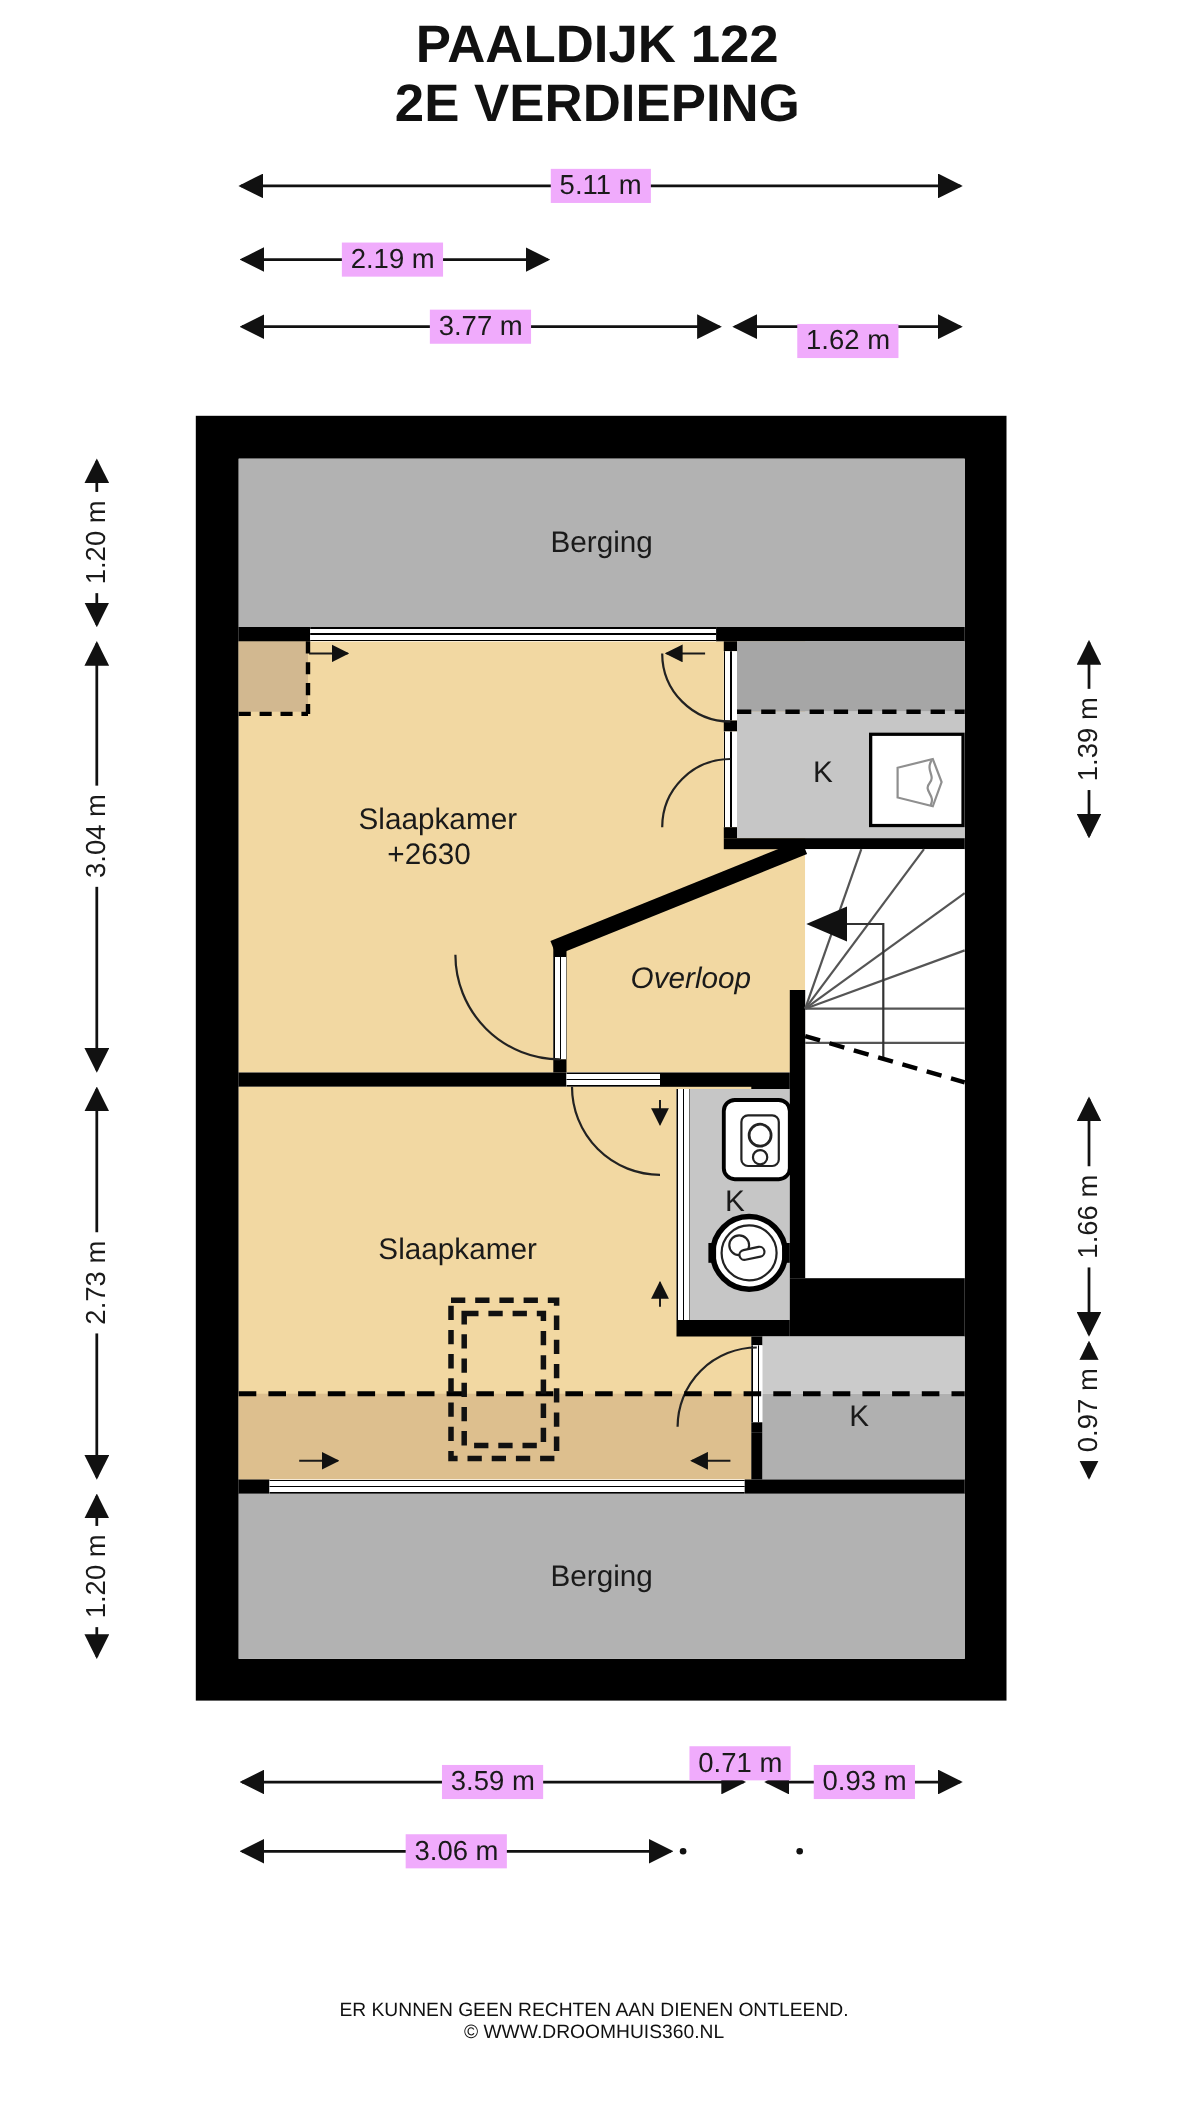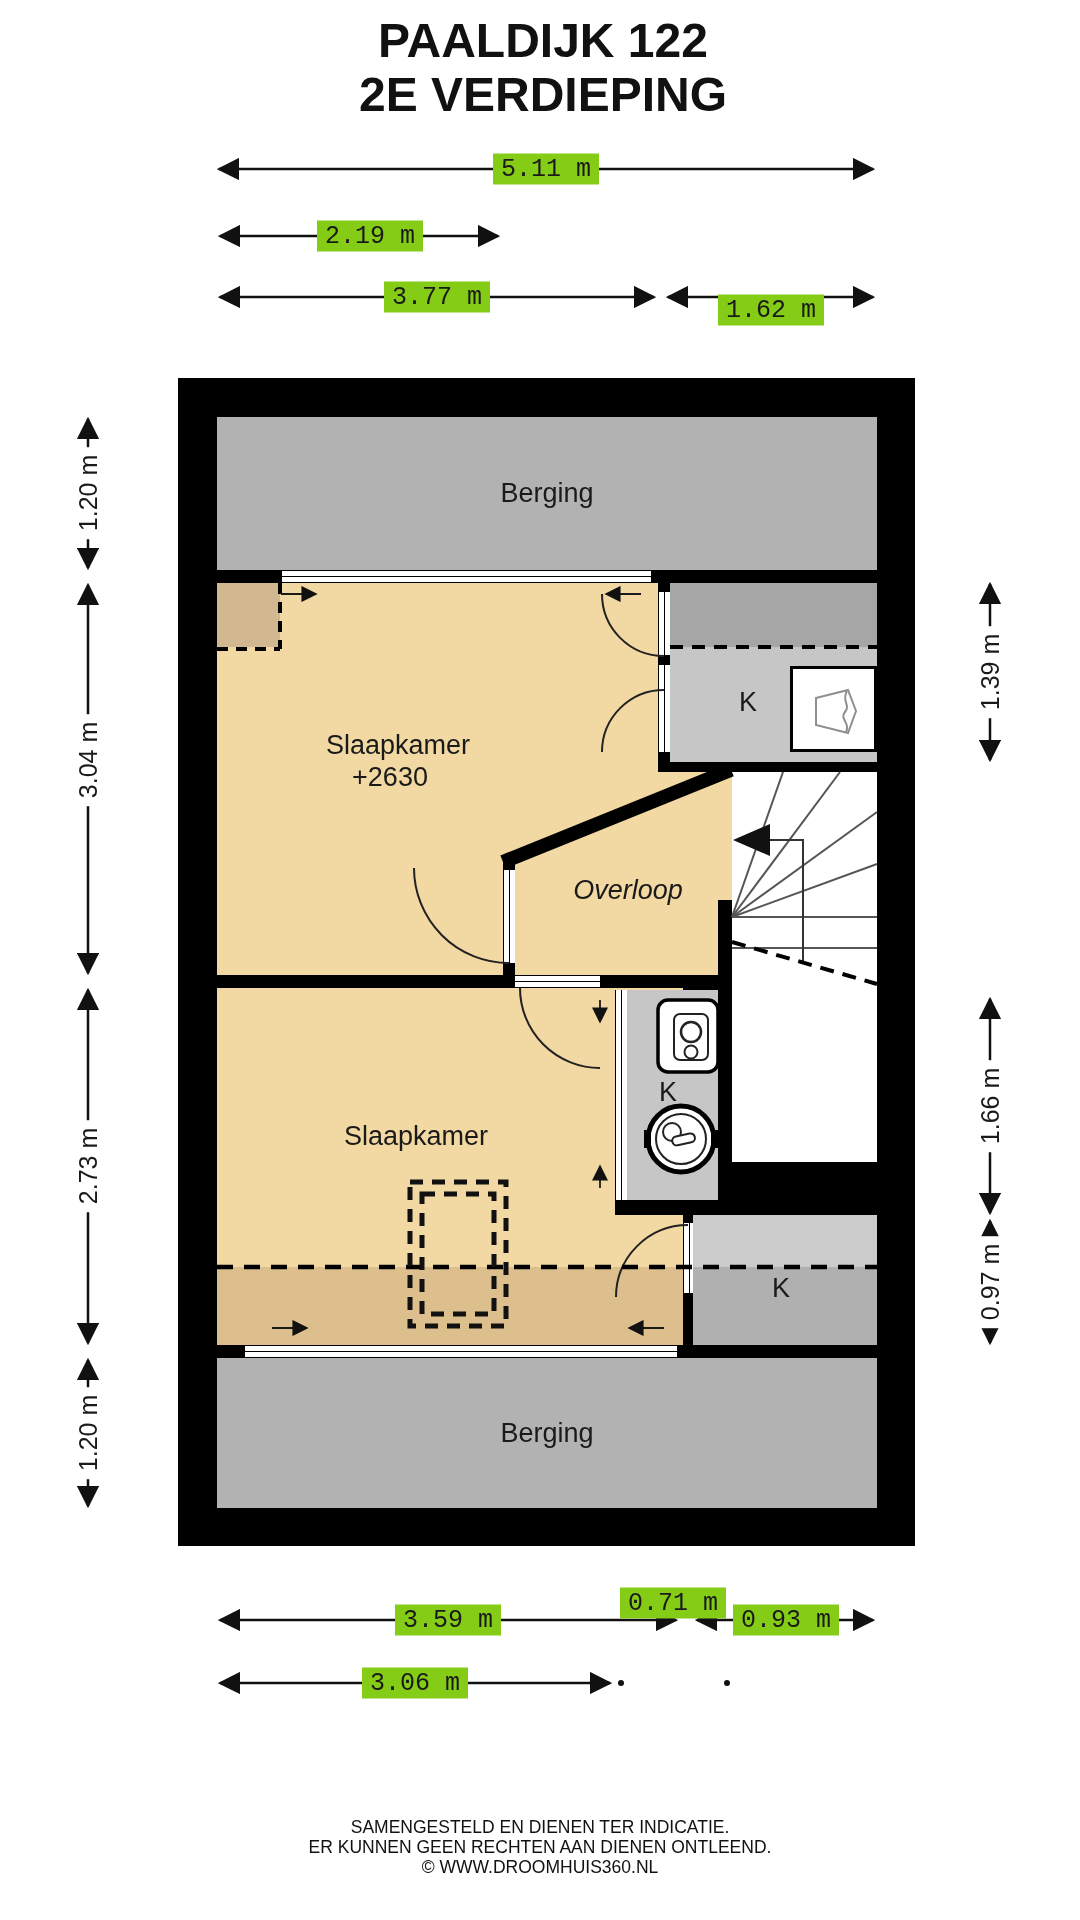--- a/index.html
+++ b/index.html
@@ -3,22 +3,22 @@
 <meta charset="utf-8">
 <style>
   html,body{margin:0;padding:0;background:#fff;}
   .canvas{position:relative;width:1080px;height:1920px;background:#fff;overflow:hidden;
           font-family:"Liberation Sans", sans-serif;color:#1a1a1a;}
   .r{position:absolute;}
   .blk{background:#000;}
   .winh{background-color:#fff;background-image:repeating-linear-gradient(to bottom,#000 0 1.4px,transparent 1.4px 5.8px);}
   .winv{background-color:#fff;background-image:repeating-linear-gradient(to right,#000 0 1.4px,transparent 1.4px 5.8px);}
   .lbl{position:absolute;transform:translate(-50%,-50%);font-size:27px;white-space:nowrap;}
-  .dim{position:absolute;transform:translate(-50%,-50%);font-size:25px;background:#84cc16;
-       padding:1px 8px;white-space:nowrap;font-family:Liberation Mono, monospace;}
+  .dim{position:absolute;transform:translate(-50%,-50%);font-size:25px;background:#f0abfc;
+       padding:1px 8px;white-space:nowrap;}
   .dimv{position:absolute;transform:translate(-50%,-50%) rotate(-90deg);font-size:25px;background:#fff;
        padding:1px 8px;white-space:nowrap;}
   .title{position:absolute;left:0;top:14px;width:1086px;text-align:center;
          font-size:48px;font-weight:bold;line-height:54px;color:#111;}
   .footer{position:absolute;left:0;top:1818px;width:1080px;text-align:center;
           font-size:17.5px;line-height:19.8px;color:#111;}
   svg.overlay{position:absolute;left:0;top:0;pointer-events:none;}
 </style>
 </head>
 <body>
@@ -191,37 +191,36 @@
   <div class="lbl" style="left:398px;top:745px;">Slaapkamer</div>
   <div class="lbl" style="left:390px;top:777px;">+2630</div>
   <div class="lbl" style="left:628px;top:890px;font-style:italic;">Overloop</div>
   <div class="lbl" style="left:416px;top:1136px;">Slaapkamer</div>
   <div class="lbl" style="left:547px;top:1433px;">Berging</div>
   <div class="lbl" style="left:748px;top:702px;">K</div>
   <div class="lbl" style="left:668px;top:1092px;">K</div>
   <div class="lbl" style="left:781px;top:1288px;">K</div>
 
   <div class="dim" style="left:546px;top:169px;">5.11 m</div>
-  <div class="dim" style="left:370px;top:236px;">2.19 m</div>
+  <div class="dim" style="left:357px;top:236px;">2.19 m</div>
   <div class="dim" style="left:437px;top:297px;">3.77 m</div>
   <div class="dim" style="left:771px;top:310px;">1.62 m</div>
 
   <div class="dimv" style="left:88px;top:493px;">1.20 m</div>
   <div class="dimv" style="left:88px;top:760px;">3.04 m</div>
   <div class="dimv" style="left:88px;top:1166px;">2.73 m</div>
   <div class="dimv" style="left:88px;top:1433px;">1.20 m</div>
 
   <div class="dimv" style="left:990px;top:672px;">1.39 m</div>
   <div class="dimv" style="left:990px;top:1106px;">1.66 m</div>
   <div class="dimv" style="left:990px;top:1282px;">0.97 m</div>
 
   <div class="dim" style="left:448px;top:1620px;">3.59 m</div>
   <div class="dim" style="left:786px;top:1620px;">0.93 m</div>
   <div class="dim" style="left:415px;top:1683px;">3.06 m</div>
   <div class="dim" style="left:673px;top:1603px;">0.71 m</div>
 
   <div class="footer">
-    <div>SAMENGESTELD EN DIENEN TER INDICATIE.</div>
     <div>ER KUNNEN GEEN RECHTEN AAN DIENEN ONTLEEND.</div>
     <div>© WWW.DROOMHUIS360.NL</div>
   </div>
 
 </div>
 
 </body></html>

